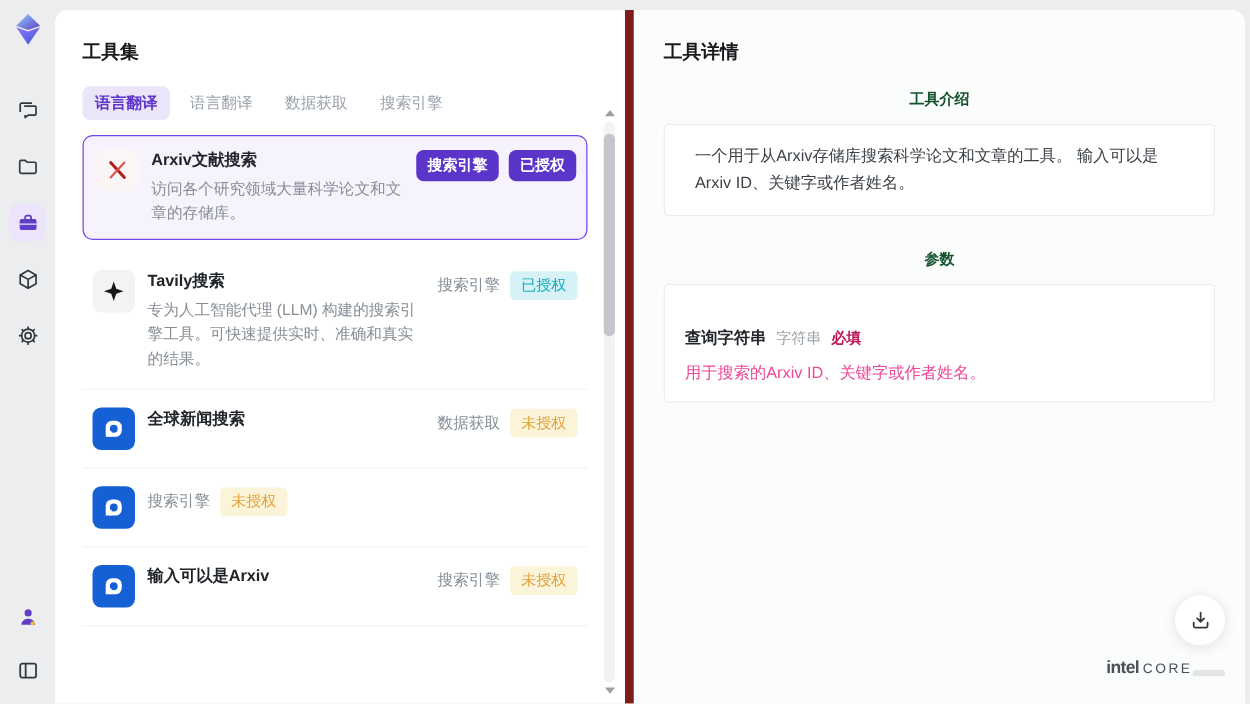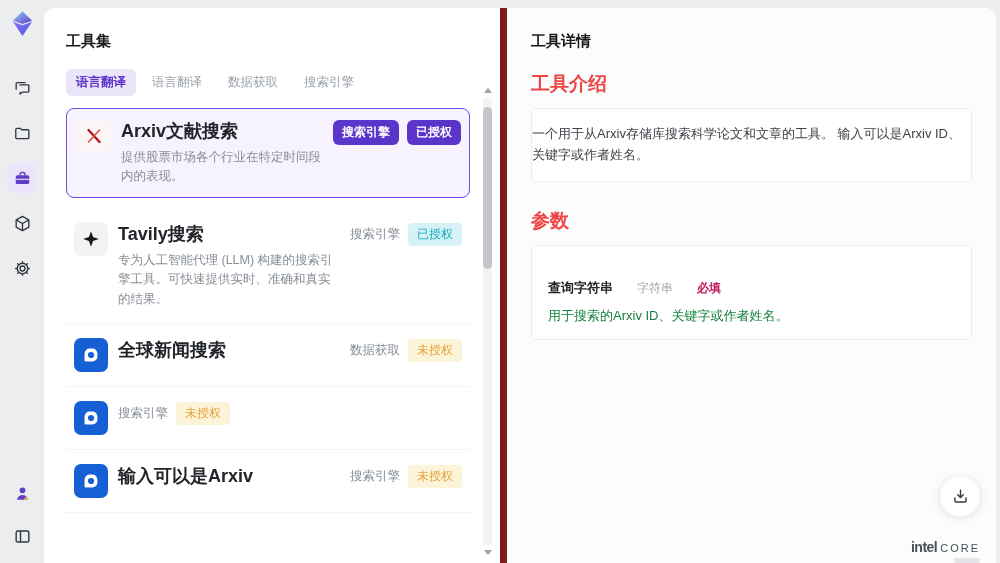--- a/index.html
+++ b/index.html
@@ -33,21 +33,21 @@
   .tool-list { margin-right:6px; }
   .tool-card { display:flex; gap:10px; padding:14px 8px; border-bottom:1px solid #f2f4f6; cursor:pointer; }
   .tool-card.selected { background:#f6f2fe; border:1.5px solid #7048e8; border-radius:8px;
     margin-bottom:10px; padding:10px 8px 10px 10px; }
   .tool-icon { width:34px; height:34px; border-radius:7px; flex:none;
     display:flex; align-items:center; justify-content:center; background:#f1f3f5; overflow:hidden; }
   .tool-icon.arxiv { background:#fcf5f5; }
   .tool-icon.qblue { background:#1660d6; }
   .tool-icon svg { width:22px; height:22px; }
   .tool-body { flex:1; min-width:0; }
-  .tool-name { font-size:18px; font-weight:700; color:#212529; margin-bottom:5px; }
+  .tool-name { font-size:13px; font-weight:700; color:#212529; margin-bottom:5px; }
   .tool-desc { font-size:12.5px; color:#878e96; line-height:1.55; }
   .tool-meta { display:flex; gap:8px; align-items:flex-start; flex:none; padding-top:1px; }
   .meta-category { font-size:12.5px; color:#868e96; padding:3px 0; white-space:nowrap; }
   .badge { font-size:12px; padding:3px 9px; border-radius:4px; white-space:nowrap; }
   .tool-card.authorized .badge { background:#d7f2f6; color:#15aabf; }
   .tool-card.unauthorized .badge { background:#fcf4d9; color:#e2a23b; }
   .tool-card.selected .meta-category,
   .tool-card.selected .badge { background:#5b34c9; color:#fff; font-weight:700;
     border-radius:6px; padding:4px 9px; font-size:12px; }
 
@@ -57,36 +57,36 @@
     border-right:4px solid transparent; }
   .sb-arrow.up { top:0; border-bottom:5px solid #9aa0a6; }
   .sb-arrow.down { bottom:0; border-top:5px solid #9aa0a6; }
   .sb-track { position:absolute; top:9px; bottom:9px; left:0; width:9px; background:#f1f3f4; border-radius:5px; }
   .sb-thumb { position:absolute; top:10px; left:0; width:9px; height:162px; background:#c3c7cc; border-radius:5px; }
 
   
   .detail-section { flex:1; border-left:7px solid #7f1d1d; background:#fbfcfc;
     padding:18px 24px; position:relative; }
   .detail-title { font-size:15px; font-weight:700; color:#17191c; margin:6px 0 20px; }
-  .section-label { font-size:19px; font-weight:700; color:#ef4444; margin-bottom:11px; }
+  .section-label { font-size:12px; font-weight:700; color:#14532d; margin-bottom:11px;text-align:center; }
   .intro-card { background:#fff; border:1px solid #ecedef; border-radius:4px;
-    padding:15px 0; font-size:13px; color:#3d4248; line-height:1.6; margin-bottom:26px; }
+    padding:15px 24px; font-size:13px; color:#3d4248; line-height:1.6; margin-bottom:26px; }
   .param-card { background:#fff; border:1px solid #ecedef; border-radius:4px; padding:14px 16px; }
-  .param-head { display:flex; gap:24px; align-items:baseline; }
+  .param-head { display:flex; gap:8px; align-items:baseline; }
   .param-name { font-size:13px; font-weight:700; color:#212529; }
   .param-type { font-size:12px; color:#9aa0a6;margin-top:20px; }
   .param-required { font-size:12px; color:#be185d;font-weight:bold; }
-  .param-desc { font-size:13px; color:#15803d; margin-top:10px; }
+  .param-desc { font-size:13px; color:#ec4899; margin-top:10px; }
 
   
   .fab { position:absolute; right:15px; bottom:46px; width:42px; height:42px; border-radius:50%;
     background:#fff; border:1px solid #eef0f2; box-shadow:0 2px 10px rgba(0,0,0,.09);
     display:flex; align-items:center; justify-content:center; cursor:pointer; }
   .fab svg { width:19px; height:19px; color:#343a40; }
-  .intel-brand { position:absolute; right:16px; bottom:0; display:flex; flex-direction:column; align-items:flex-end; }
+  .intel-brand { position:absolute; right:16px; bottom:22px; display:flex; flex-direction:row; align-items:flex-end; }
   .intel-row { display:flex; align-items:baseline; gap:3px; color:#4a5057; }
   .intel-word { font-size:14px; font-weight:700; letter-spacing:-0.5px; }
   .core-word { font-size:11px; letter-spacing:2px; text-transform:uppercase; font-weight:500; }
   .intel-sub { height:5px; width:26px; background:#e3e5e8; border-radius:2px; margin-top:3px; }
 </style>
 </head>
 <body>
 
 <div class="sidebar">
   <svg class="logo" viewBox="0 0 24 24">
@@ -170,21 +170,21 @@
     <div class="tool-list">
         <div class="tool-card selected">
     <div class="tool-icon arxiv">
             <svg viewBox="0 0 24 24" fill="none">
     <line x1="6" y1="5.5" x2="18" y2="18.5" stroke="#b31b1b" stroke-width="2.6" stroke-linecap="round"></line>
     <line x1="18" y1="5.5" x2="6" y2="18.5" stroke="#d9534f" stroke-width="1.8" stroke-linecap="round"></line>
   </svg>
           </div>
     <div class="tool-body">
       <div class="tool-name">Arxiv文献搜索</div>
-      <div class="tool-desc">提供股票市场各个行业在特定时间段内的表现。</div>
+      <div class="tool-desc">访问各个研究领域大量科学论文和文章的存储库。</div>
     </div>
     <div class="tool-meta">
       <span class="meta-category">搜索引擎</span>
       <span class="badge">已授权</span>
     </div>
   </div>
         <div class="tool-card authorized">
     <div class="tool-icon tavily">
             <svg viewBox="0 0 24 24">
     <polygon points="12,3.5 14.2,9.8 20.5,12 14.2,14.2 12,20.5 9.8,14.2 3.5,12 9.8,9.8" fill="#17181a"></polygon>

